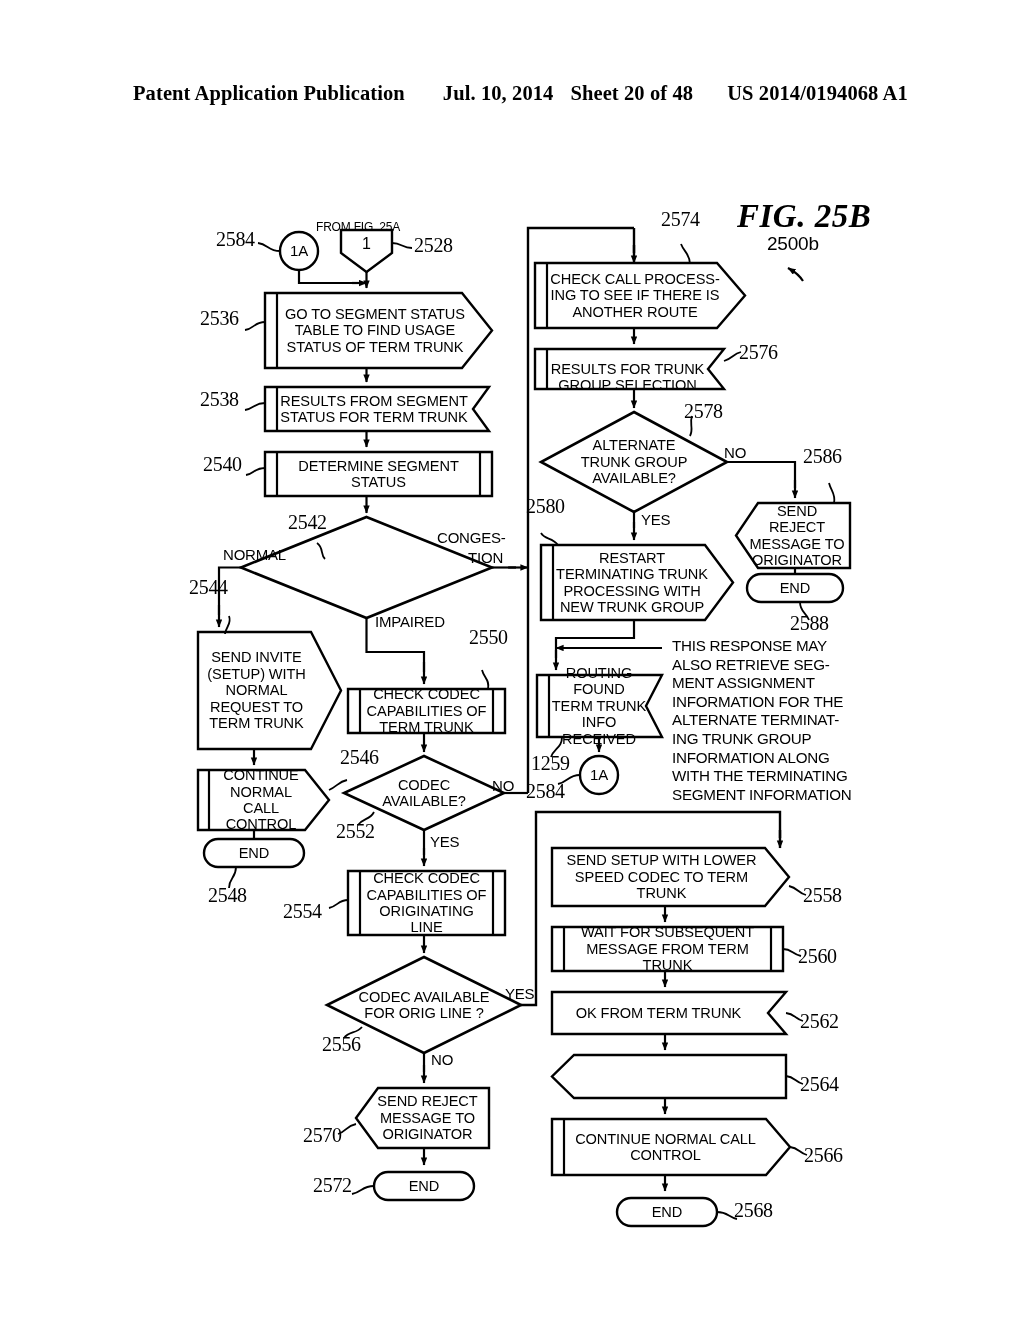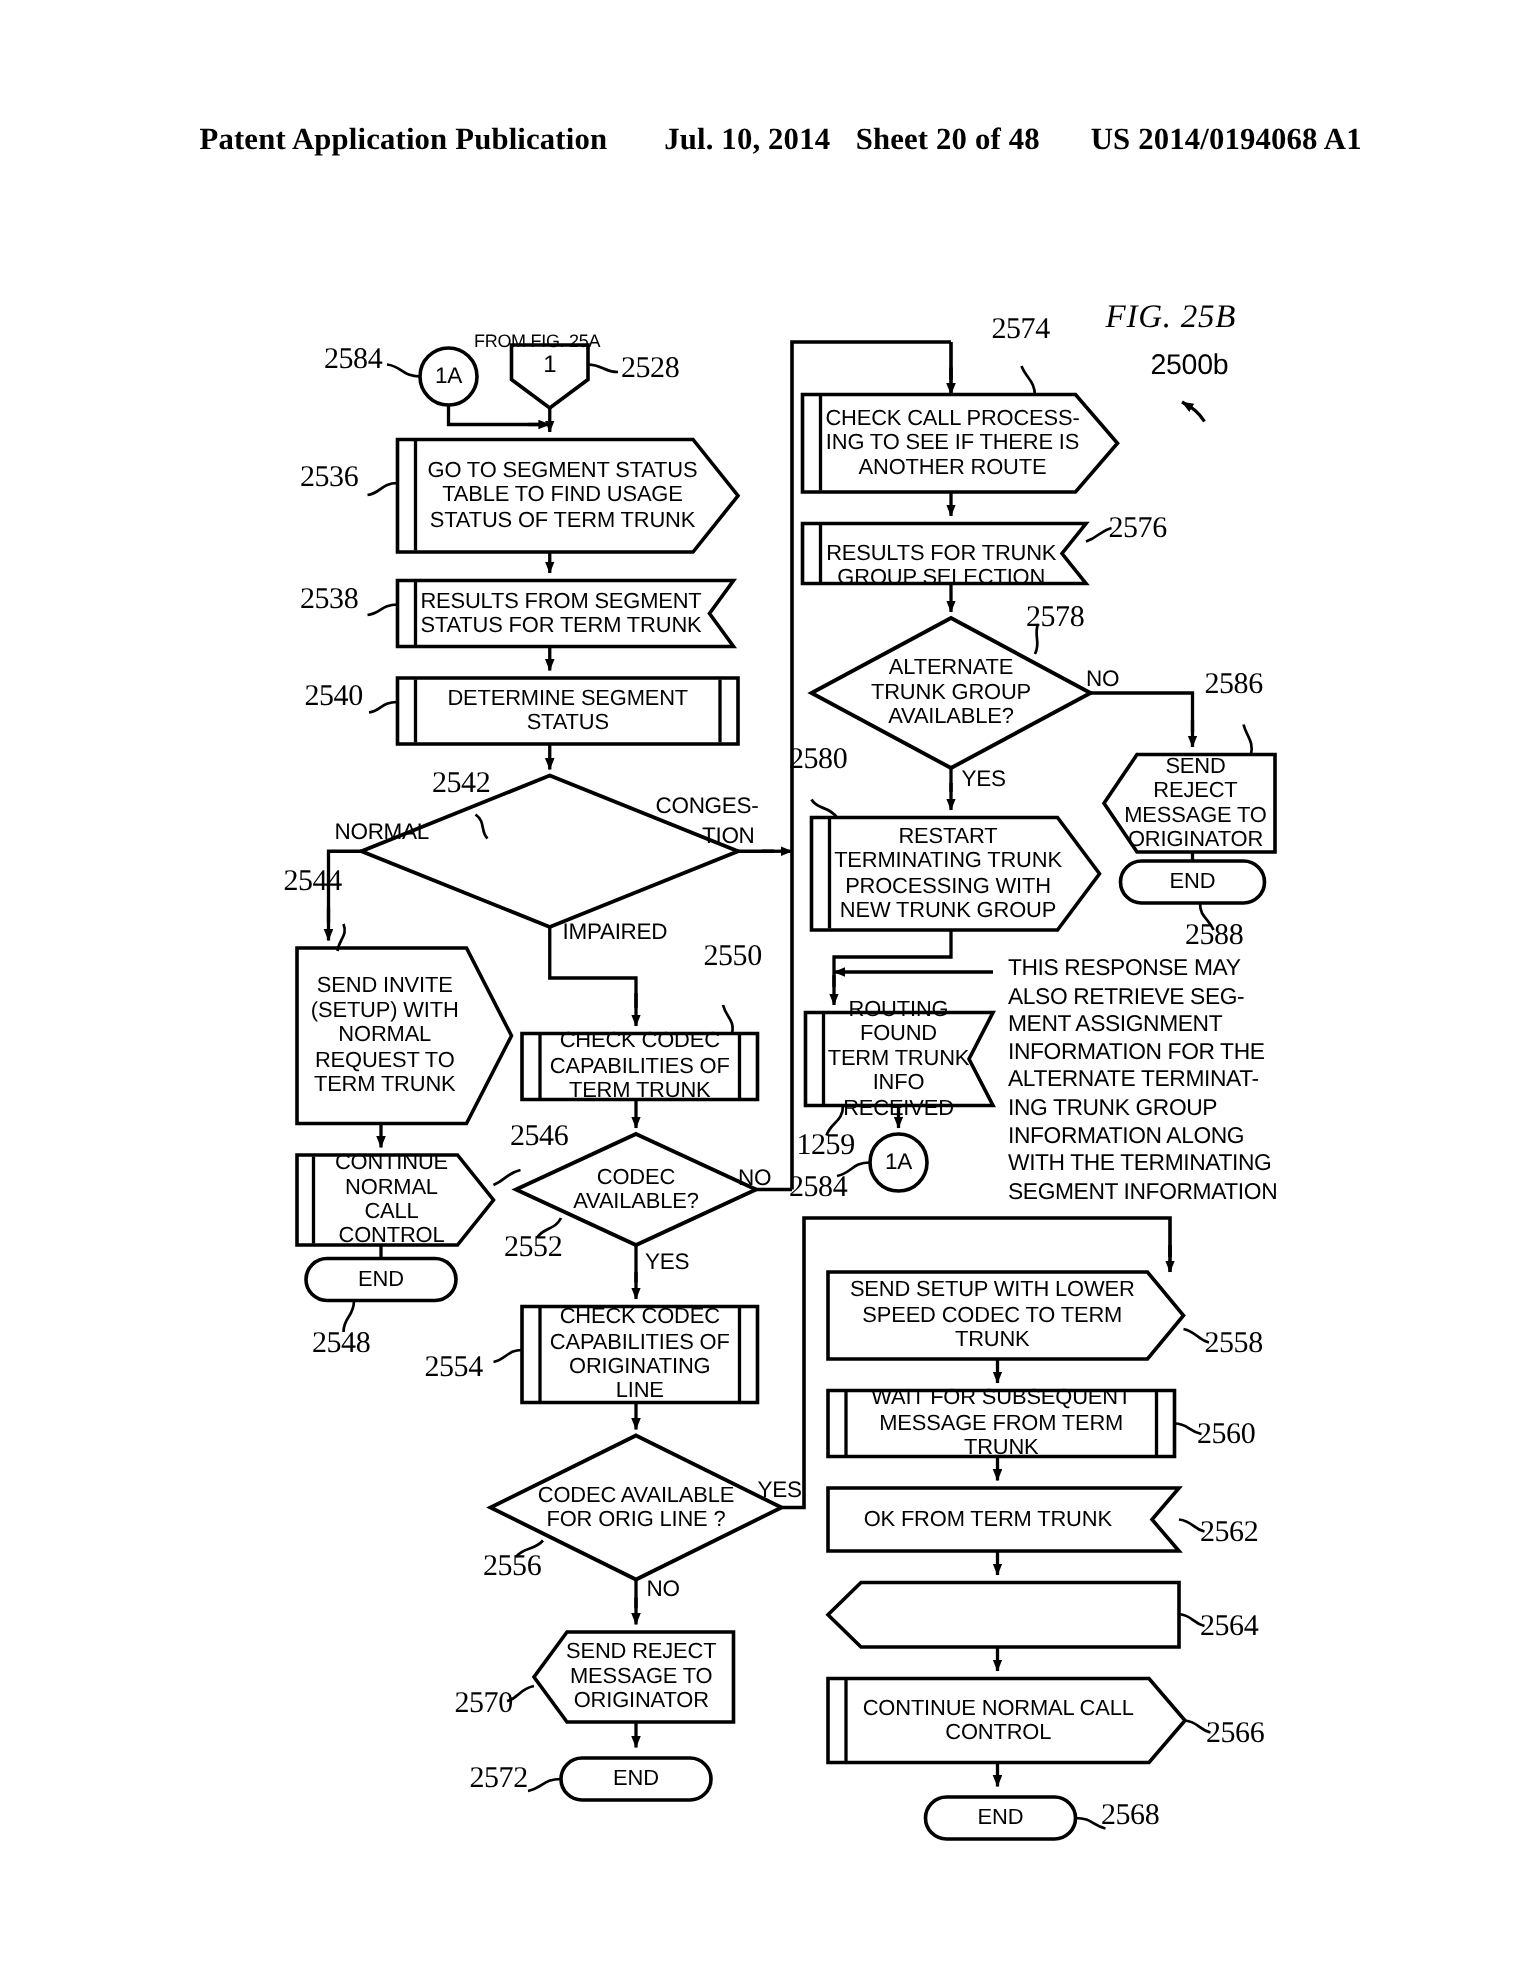--- a/index.html
+++ b/index.html
@@ -22,21 +22,21 @@
   .nd{position:absolute;box-sizing:border-box;display:flex;
       align-items:center;justify-content:center;text-align:center;
       font-size:14.6px;line-height:16.4px;letter-spacing:-0.1px;}
   .nd span{display:block;width:100%;padding:0 2px;}
 
   .ref{position:absolute;font-size:20px;letter-spacing:-0.3px;
        white-space:nowrap;font-family:Liberation Serif, serif;}
   .lbl{position:absolute;font-size:15px;letter-spacing:-0.2px;white-space:nowrap;}
 
   .figtitle{position:absolute;font-family:"Liberation Serif",serif;
-            font-style:italic;font-weight:normal;font-size:22px;letter-spacing:.5px;}
+            font-style:italic;font-weight:bold;font-size:33px;letter-spacing:.5px;}
   .figsub{position:absolute;font-size:19px;letter-spacing:-0.2px;}
 
   .fromfig{position:absolute;font-size:12px;letter-spacing:-0.2px;white-space:nowrap;margin-top:13px;}
 
   .note{position:absolute;font-size:15.2px;line-height:18.6px;
         letter-spacing:-0.25px;text-align:left;white-space:pre-line;}
 </style>
 </head>
 <body>
 

